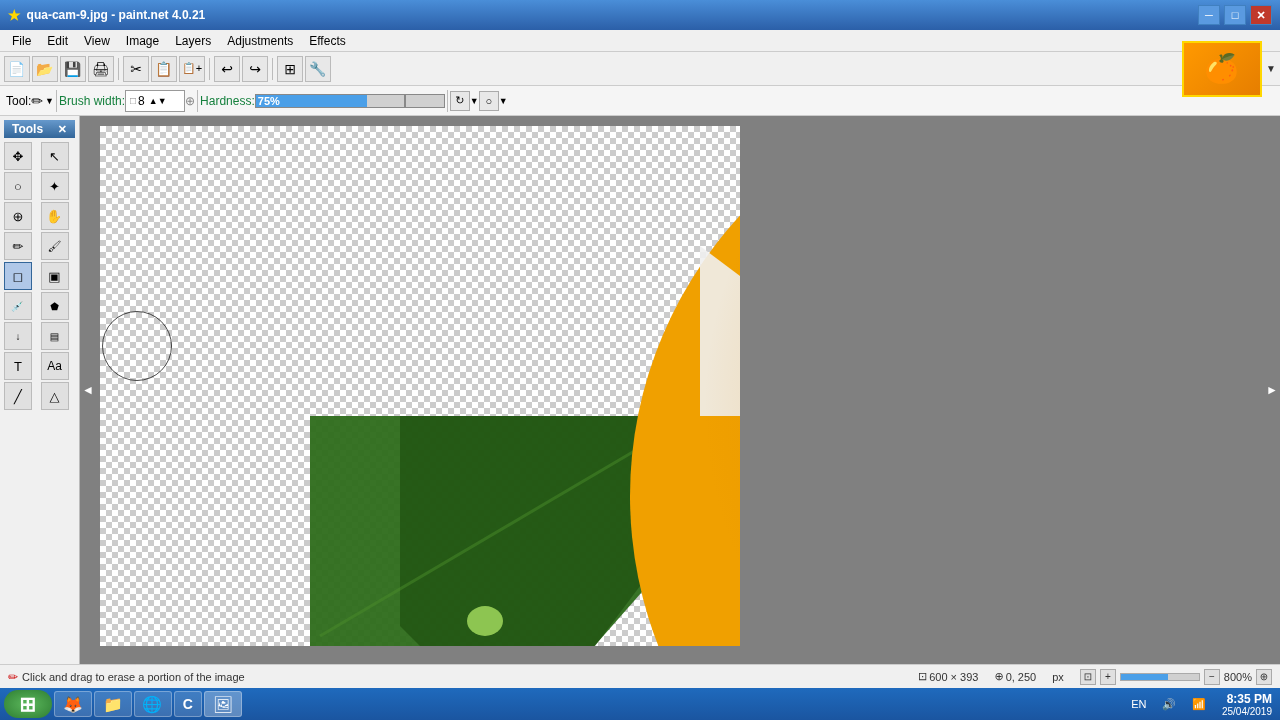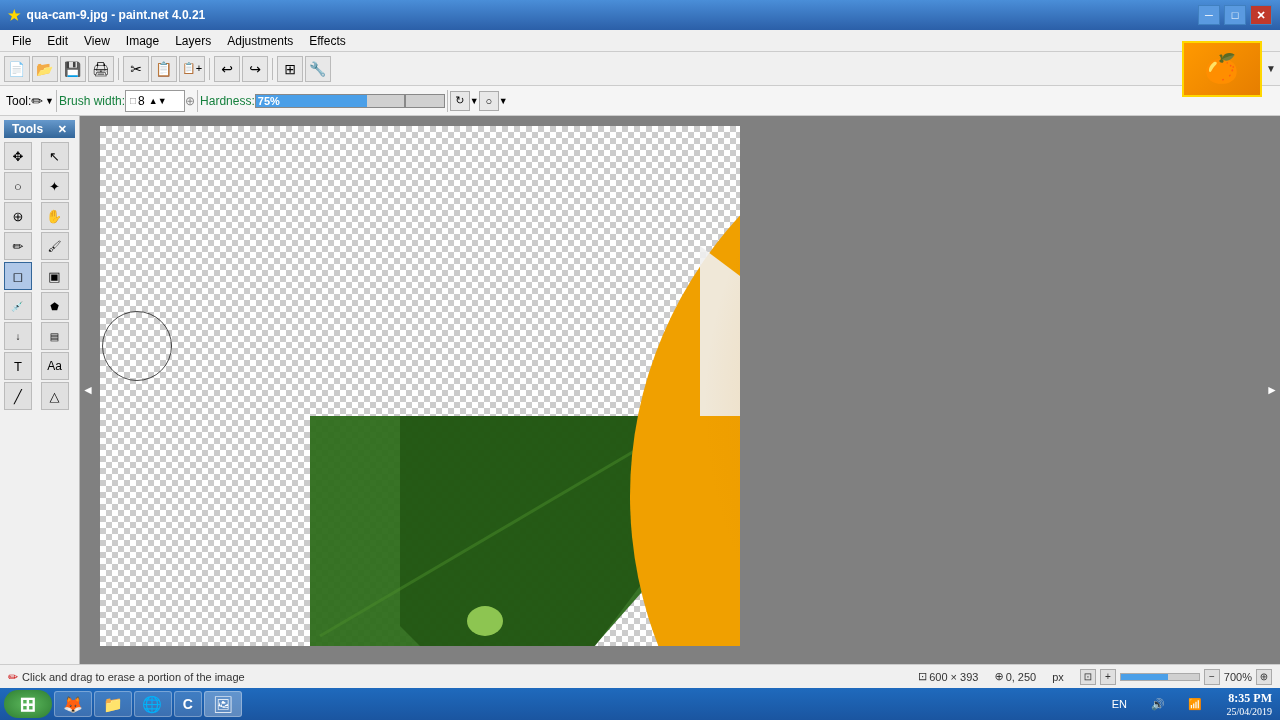--- a/index.html
+++ b/index.html
@@ -226,26 +226,26 @@
       display: flex; align-items: center; gap: 4px;
       cursor: pointer;
       color: white; font-size: 11px;
     }
     .taskbar-app.active { background: rgba(255,255,255,0.3); }
     .taskbar-icon { font-size: 16px; }
     #taskbar-right {
       margin-left: auto;
       display: flex;
       align-items: center;
-      gap: 24px;
+      gap: 16px;
       color: white;
       font-size: 11px;
       padding-right: 4px;
     }
-    #clock { text-align: right; font-family: Liberation Serif, serif; }
+    #clock { text-align: right; }
     #clock-time { font-size: 12px; font-weight: bold; }
     #clock-date { font-size: 10px; }
 
     
     #toolbar-right {
       margin-left: auto;
       display: flex;
       align-items: center;
       gap: 4px;
     }
@@ -466,21 +466,21 @@
     <span style="display:flex;align-items:center;gap:2px;">
       <span style="font-size:11px;">⊕</span>
       <span>0, 250</span>
     </span>
     <span>px</span>
     <div class="zoom-controls">
       <div class="zoom-btn">⊡</div>
       <div class="zoom-btn">+</div>
       <div class="zoom-slider"></div>
       <div class="zoom-btn">−</div>
-      <span>700%</span>
+      <span>800%</span>
       <div class="zoom-btn">⊕</div>
     </div>
   </div>
 </div>
 
 <div id="taskbar">
   <div id="start-btn">
     <span style="font-size:20px;">⊞</span>
   </div>
 

